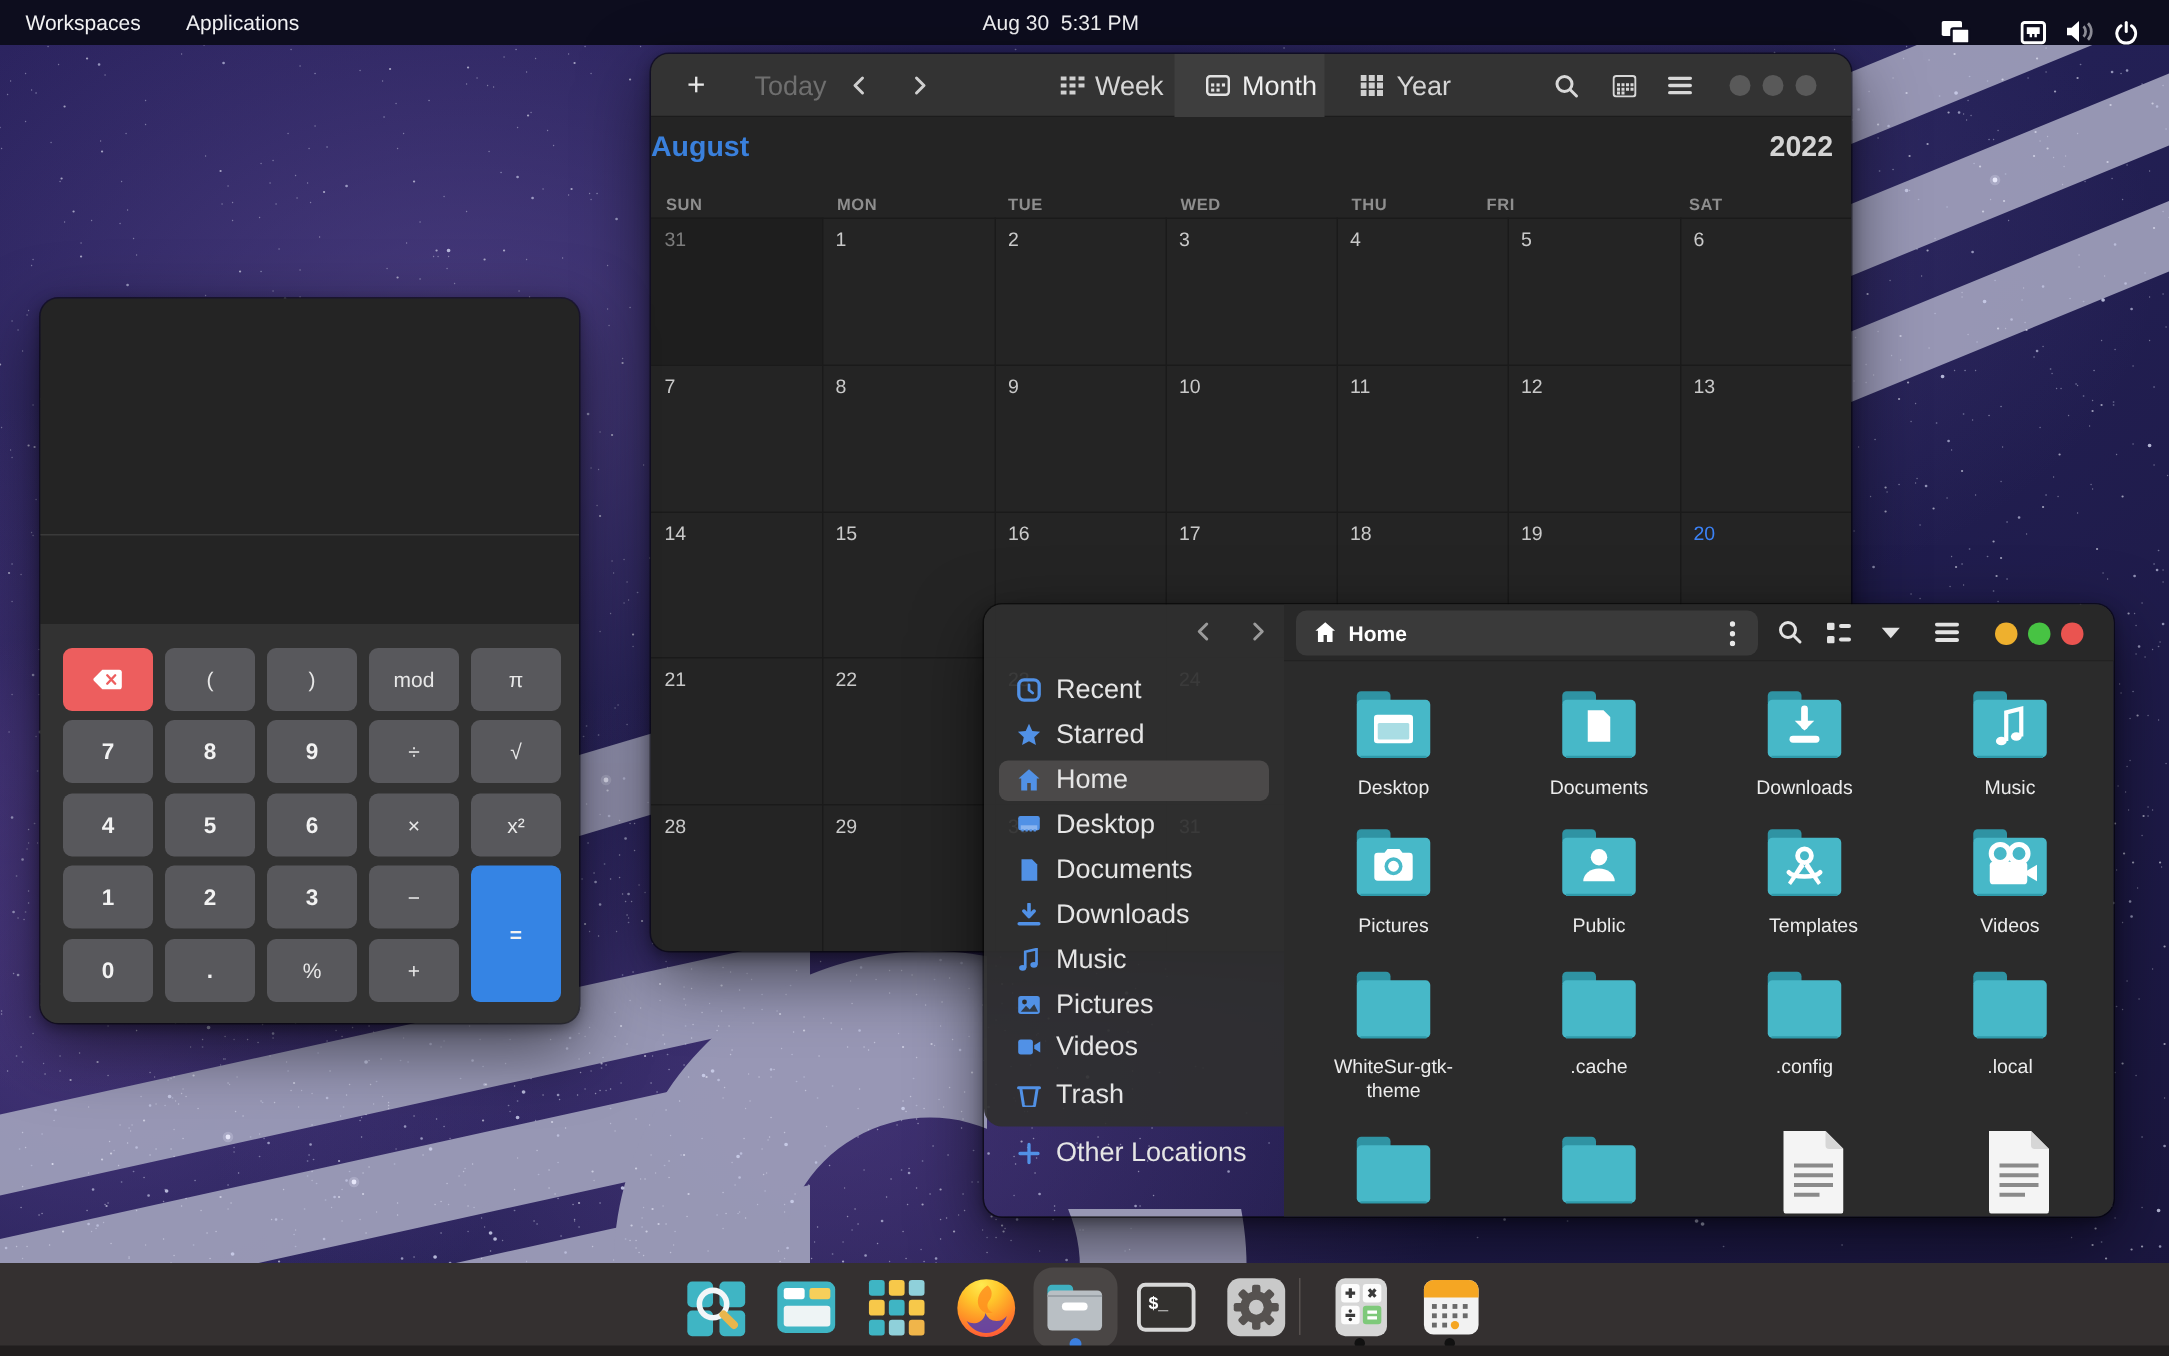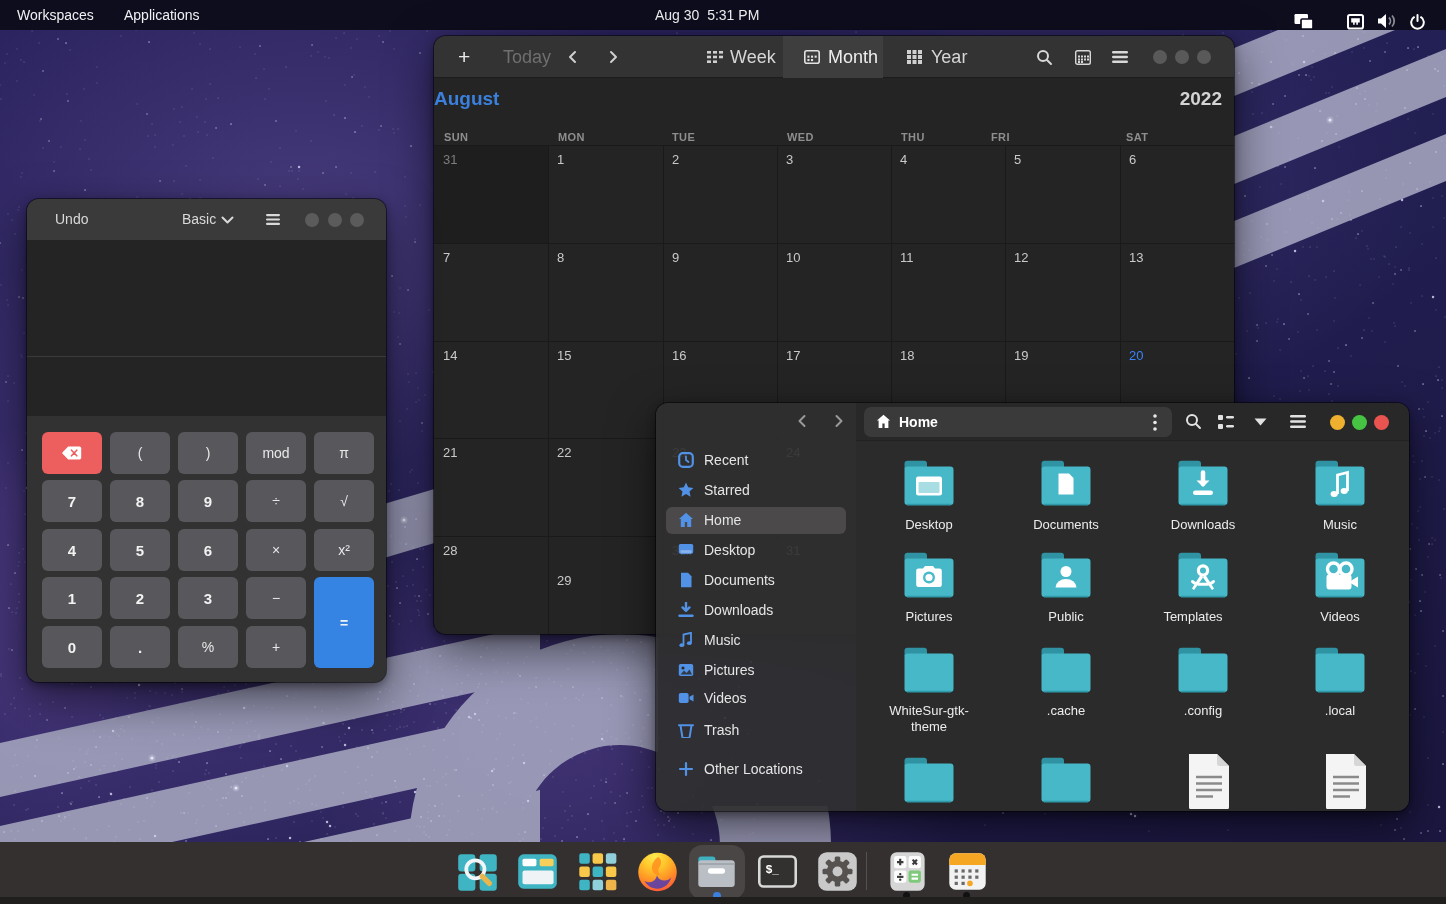--- a/index.html
+++ b/index.html
@@ -18,21 +18,21 @@
 .gl{position:absolute;background:#1a1a1a;}
 
 #calc{left:27px;top:199px;width:359px;height:483px;background:#242424;}
 #calchead{position:absolute;left:0;top:0;width:100%;height:41px;background:#3a3a3a;border-radius:12px 12px 0 0;color:#d9d9d9;font-size:14px;}
 #calckeys{position:absolute;left:0;top:217px;width:100%;height:266px;background:#323232;border-radius:0 0 12px 12px;}
 .kb{position:absolute;width:60px;height:42px;border-radius:6px;background:#58585c;color:#f2f2f2;display:flex;align-items:center;justify-content:center;font-size:15px;font-weight:bold;}
 
 #files{left:656px;top:403px;width:753px;height:408px;background:rgba(43,43,43,0.0);}
 #fmain{position:absolute;left:200px;top:0;width:553px;height:408px;background:#2b2b2b;border-radius:0 12px 12px 0;}
 #fhead{position:absolute;left:200px;top:0;width:553px;height:38px;background:#282828;border-radius:0 12px 0 0;border-bottom:1px solid #222222;}
-#fside{position:absolute;left:0;top:0;width:200px;height:408px;background:rgba(47,47,47,0.93);border-radius:12px 0 0 12px;color:#e5e5e5;font-size:14px;}
+#fside{position:absolute;left:0;top:0;width:200px;height:348px;background:rgba(47,47,47,0.93);border-radius:12px 0 0 12px;color:#e5e5e5;font-size:18px;}
 .srow{position:absolute;left:10px;width:180px;height:27px;display:flex;align-items:center;}
 .srow .sic{width:16px;height:16px;margin-left:12px;margin-right:10px;flex:none;}
 .flabel{position:absolute;width:130px;text-align:center;font-size:13px;color:#ececec;line-height:16px;}
 
 #dock{position:absolute;left:0;top:842px;width:1446px;height:62px;background:#343030;}
 #dock::after{content:"";position:absolute;left:0;bottom:0;width:100%;height:7px;background:#211e1e;}
 .dicon{position:absolute;top:7px;width:45px;height:45px;}
 </style></head>
 <body>
 <svg id="wall" width="1446" height="904" viewBox="0 0 1446 904">
@@ -237,46 +237,29 @@
  <span class="dnum" style="left:580px;top:312px;color:#c9c9c9;">19</span>
  <span class="dnum" style="left:695px;top:312px;color:#3b82f6;">20</span>
  <span class="dnum" style="left:9px;top:409px;color:#c9c9c9;">21</span>
  <span class="dnum" style="left:123px;top:409px;color:#c9c9c9;">22</span>
  <span class="dnum" style="left:238px;top:409px;color:#c9c9c9;">23</span>
  <span class="dnum" style="left:352px;top:409px;color:#c9c9c9;">24</span>
  <span class="dnum" style="left:466px;top:409px;color:#c9c9c9;">25</span>
  <span class="dnum" style="left:580px;top:409px;color:#c9c9c9;">26</span>
  <span class="dnum" style="left:695px;top:409px;color:#c9c9c9;">27</span>
  <span class="dnum" style="left:9px;top:507px;color:#c9c9c9;">28</span>
- <span class="dnum" style="left:123px;top:537px;color:#c9c9c9;text-align:right;">29</span>
+ <span class="dnum" style="left:123px;top:507px;color:#c9c9c9;text-align:right;">29</span>
  <span class="dnum" style="left:238px;top:507px;color:#c9c9c9;">30</span>
  <span class="dnum" style="left:352px;top:507px;color:#c9c9c9;">31</span>
  <span class="dnum" style="left:466px;top:507px;color:#7d7d7d;">1</span>
  <span class="dnum" style="left:580px;top:507px;color:#7d7d7d;">2</span>
  <span class="dnum" style="left:695px;top:507px;color:#7d7d7d;">3</span>
 </div>
 
 <div id="calc" class="win">
- <div id="calchead">
-  <span style="position:absolute;left:28px;top:0;height:41px;line-height:41px;">Undo</span>
-  <span style="position:absolute;left:155px;top:0;height:41px;line-height:41px;">Basic</span>
-  <svg style="position:absolute;left:194px;top:17px;" width="13" height="9" viewBox="0 0 13 9">
-        <path d="M1.5 1.5l5 5 5-5" stroke="#d9d9d9" stroke-width="2" fill="none" stroke-linecap="round" stroke-linejoin="round"></path>
-      </svg>
-  <svg style="position:absolute;left:239px;top:15px;" width="14" height="11" viewBox="0 0 14 11">
-        <g fill="#d9d9d9">
-          <rect x="0" y="0" width="14" height="2.2" rx="1.1"></rect>
-          <rect x="0" y="4.4" width="14" height="2.2" rx="1.1"></rect>
-          <rect x="0" y="8.8" width="14" height="2.2" rx="1.1"></rect>
-        </g>
-      </svg>
-  <div class="circbtn" style="left:278px;top:14px;background:#5b5b5b;"></div>
-  <div class="circbtn" style="left:301px;top:14px;background:#5b5b5b;"></div>
-  <div class="circbtn" style="left:323px;top:14px;background:#5b5b5b;"></div>
- </div>
  <div style="position:absolute;left:0;top:41px;width:100%;height:117px;background:#242424;border-bottom:1px solid #3a3a3a;"></div>
  <div style="position:absolute;left:0;top:159px;width:100%;height:58px;background:#242424;"></div>
  <div id="calckeys"></div>
  <div class="kb" style="left:15px;top:233px;background:#ed5e5e;">
       <svg width="20" height="14" viewBox="0 0 20 14">
         <path d="M6.2 0.5h11.3a1.7 1.7 0 0 1 1.7 1.7v9.6a1.7 1.7 0 0 1-1.7 1.7H6.2L0.6 7.8a1.2 1.2 0 0 1 0-1.6z" fill="#fff"></path>
         <path d="M9.5 4.2L14.8 9.8M14.8 4.2L9.5 9.8" stroke="#ed5e5e" stroke-width="1.6" stroke-linecap="round"></path>
       </svg>
     </div>
  <div class="kb" style="left:83px;top:233px;font-weight:normal;font-size:14px;color:#e8e8e8;">(</div>
@@ -485,21 +468,21 @@
         <path d="M17.5 39.5a10.5 8.5 0 0 1 21 0z" fill="#fff"></path>
       </svg>
  <div class="flabel" style="left:145px;top:168px;">Public</div>
  <svg style="position:absolute;left:319px;top:107px;" width="56" height="56" viewBox="0 0 56 56">
         <use href="#fold"></use>
         <circle cx="28" cy="22.5" r="4.6" fill="none" stroke="#fff" stroke-width="3.2"></circle>
         <path d="M25.8 26.5L17 40.5l2 1.5 9-12.5z" fill="#fff"></path>
         <path d="M30.2 26.5L39 40.5l-2 1.5-9-12.5z" fill="#fff"></path>
         <path d="M17.5 33.5c3 3.8 18 3.8 21 0" stroke="#fff" stroke-width="3" fill="none" stroke-linecap="round"></path>
       </svg>
- <div class="flabel" style="left:272px;top:168px;">Templates</div>
+ <div class="flabel" style="left:288px;top:168px;">Templates</div>
  <svg style="position:absolute;left:456px;top:107px;" width="56" height="56" viewBox="0 0 56 56">
         <use href="#fold"></use>
         <circle cx="21.5" cy="21" r="6" fill="none" stroke="#fff" stroke-width="3.4"></circle>
         <circle cx="34" cy="21" r="6" fill="none" stroke="#fff" stroke-width="3.4"></circle>
         <rect x="14.5" y="26.5" width="25" height="15" rx="2.4" fill="#fff"></rect>
         <path d="M46 28.5v11l-7-4.2v-2.6z" fill="#fff"></path>
       </svg>
  <div class="flabel" style="left:419px;top:168px;">Videos</div>
  <svg style="position:absolute;left:45px;top:202px;" width="56" height="56" viewBox="0 0 56 56">
         <use href="#fold"></use>

